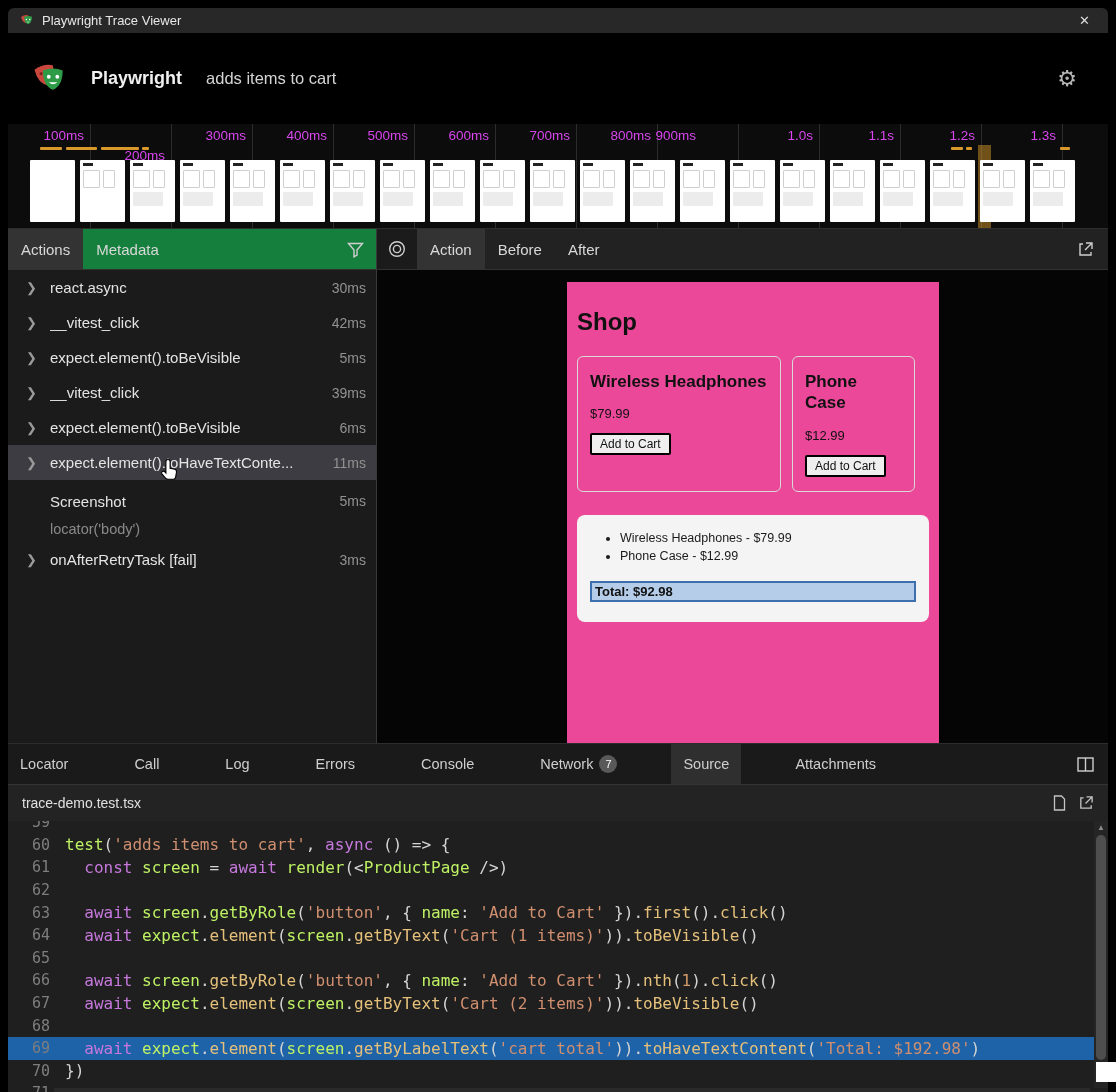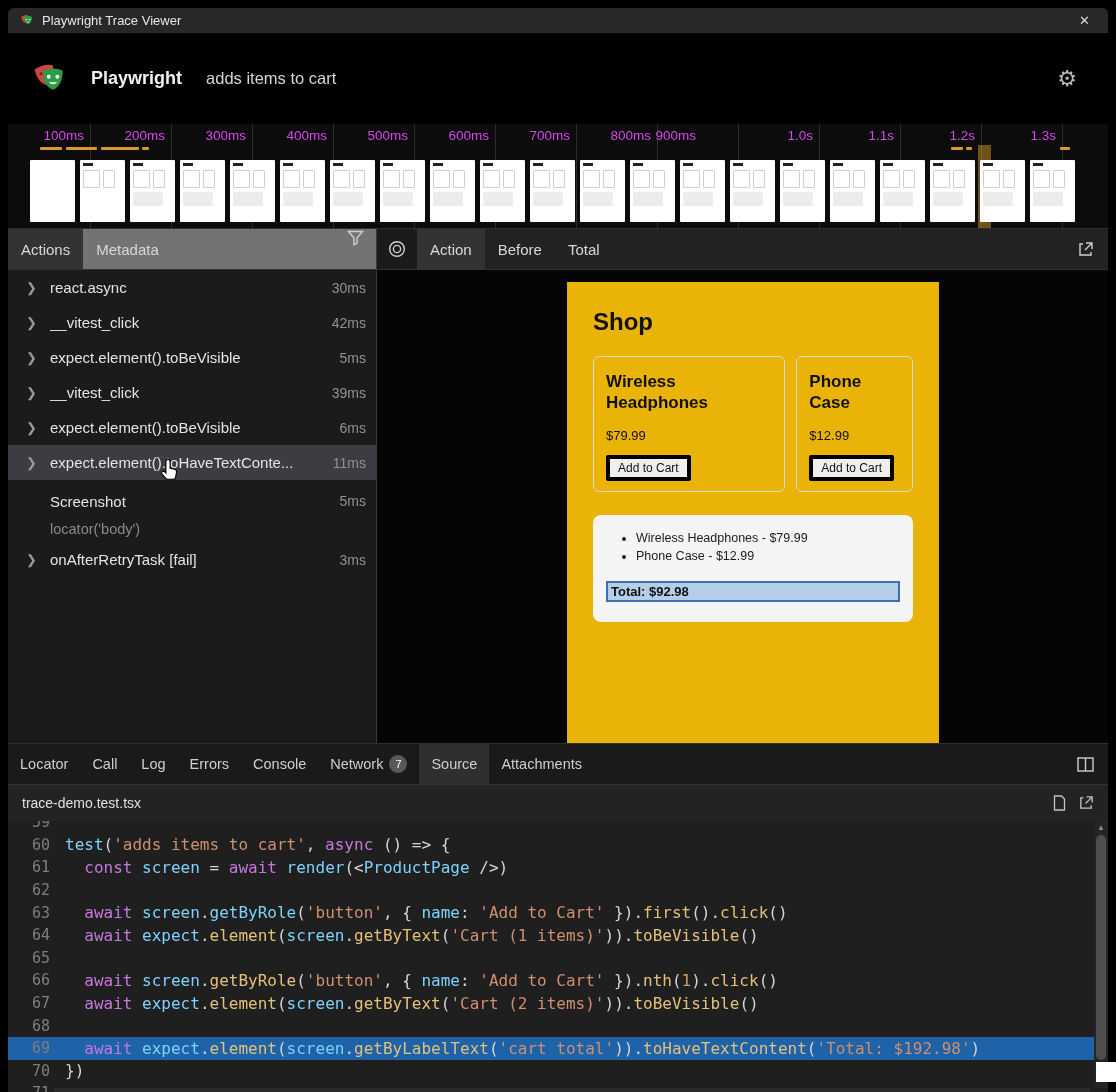--- a/index.html
+++ b/index.html
@@ -29,21 +29,21 @@
   .thumb{position:absolute;top:36px;width:45px;height:62px;background:#fff;border-radius:1px;padding:3px;box-sizing:border-box;}
   .th-title{width:10px;height:3px;background:#222;margin-bottom:4px;}
   .th-cards{display:flex;gap:3px;margin-bottom:4px;}
   .th-card{width:15px;height:16px;border:1px solid #cfcfcf;border-radius:1px;}
   .th-card.small{width:10px;}
   .th-cart{width:30px;height:14px;background:#ececec;border-radius:1px;}
 
   
   .main{height:514px;display:flex;flex:none;border-bottom:1px solid #2d2d2d;}
   .left-panel{width:368px;background:#1b1b1b;border-right:1px solid #3a3a3a;display:flex;flex-direction:column;}
-  .panel-head{height:40px;background:#737373;display:flex;align-items:flex-start;flex:none;border-bottom:1px solid #323232;}
+  .panel-head{height:40px;background:#15803d;display:flex;align-items:center;flex:none;border-bottom:1px solid #323232;}
   .ptab{height:100%;display:flex;align-items:center;padding:0 13px;color:#d8d8d8;font-size:15px;cursor:default;}
   .ptab.sel{background:#333;}
   .funnel{margin-left:auto;margin-right:12px;}
   .action-list{position:relative;flex:1;}
   .action-row{height:35px;display:flex;align-items:center;padding:0 10px 0 18px;color:#e4e4e4;font-size:15px;}
   .action-row.selected{background:#3c3c42;}
   .a-chev{width:24px;color:#9a9a9a;font-size:13px;flex:none;}
   .a-name{white-space:nowrap;overflow:hidden;}
   .a-dur{margin-left:auto;color:#929292;font-size:14px;padding-left:8px;flex:none;}
   .a-sub{height:26px;display:flex;align-items:center;padding-left:42px;color:#8a8a8a;font-size:14.5px;}
@@ -55,51 +55,51 @@
   .target-box{width:40px;height:100%;display:flex;align-items:center;justify-content:center;background:#1b1b1b;}
   .rp-ext{margin-left:auto;margin-right:14px;}
   .rp-content{flex:1;position:relative;}
 
   
   .browser{position:absolute;left:190px;top:12px;width:372px;bottom:0;display:flex;flex-direction:column;}
   .chrome{height:30px;background:#3e4145;border-radius:8px 8px 0 0;display:flex;align-items:center;padding:0 10px;flex:none;}
   .dot{width:10px;height:10px;border-radius:50%;margin-right:5px;}
   .url-pill{flex:1;height:20px;background:#26282b;border-radius:10px;margin:0 8px 0 6px;display:flex;align-items:center;padding:0 8px;overflow:hidden;}
   .url-text{color:#d8d8d8;font-size:12px;white-space:nowrap;overflow:hidden;flex:1;}
-  .page{flex:1;background:#eab308;padding:14px 26px;overflow:hidden;color:#111;}
+  .page{flex:1;background:#ec4899;padding:14px 10px;overflow:hidden;color:#111;}
   .shop-h1{font-size:24px;font-weight:800;margin:12px 0 20px;}
   .cards{display:flex;gap:11px;}
   .card{border:1px solid #d9d9d9;border-radius:6px;padding:14px 12px;box-sizing:border-box;height:136px;}
   .card:first-child{width:204px;}
   .card:last-child{width:123px;}
   .card-title{font-size:17px;font-weight:800;line-height:1.25;}
   .card-price{font-size:13px;margin:14px 0 12px;}
-  .atc-btn{font-size:12px;font-family:"Liberation Sans",sans-serif;background:#efefef;border:4px solid #000000;border-radius:2px;padding:2px 8px;color:#111;}
+  .atc-btn{font-size:12px;font-family:"Liberation Sans",sans-serif;background:#efefef;border:2px solid #000000;border-radius:2px;padding:2px 8px;color:#111;}
   .cart-box{margin-top:23px;background:#f4f4f4;border-radius:8px;padding:14px 13px 20px;}
   .cart-h2{font-size:19px;font-weight:800;margin:8px 0 12px;}
   .cart-list{margin:0 0 16px 0;padding-left:30px;font-size:12.5px;line-height:1.45;color:#1b1b1b;}
   .cart-total{background:#b5cde9;border:2px solid #3e70ad;font-weight:bold;font-size:13px;padding:1px 3px;color:#111;}
 
   
   .bottom{flex:1;display:flex;flex-direction:column;position:relative;background:#1f1f1f;}
-  .btabs{height:40px;background:#1a1a1a;display:flex;align-items:center;flex:none;}
+  .btabs{height:40px;background:#1a1a1a;display:flex;align-items:center;flex:none;gap:42px;}
   .btab{height:100%;display:flex;align-items:center;gap:6px;padding:0 12px;color:#cfcfcf;font-size:14.5px;}
   .btab.sel{background:#2f2f2f;}
   .badge{width:18px;height:18px;border-radius:50%;background:#595959;color:#fff;font-size:11px;display:flex;align-items:center;justify-content:center;}
   .split-icon{margin-left:auto;margin-right:14px;}
   .filebar{height:36px;background:#232323;border-top:1px solid #333;display:flex;align-items:center;padding:0 14px;flex:none;}
   .filename{color:#e0e0e0;font-size:14px;}
   .file-icons{margin-left:auto;display:flex;gap:12px;align-items:center;}
 
   .code-wrap{flex:1;position:relative;overflow:hidden;background:#1f1f1f;}
   .code-scroll{margin-top:-10px;}
   .code-line{display:flex;height:22.6px;align-items:center;white-space:pre;font-family:"DejaVu Sans Mono",monospace;font-size:16px;}
   .code-line.hl{background:#1e62a8;}
   .gutter{width:42px;text-align:right;padding-right:15px;color:#7e7e7e;flex:none;font-size:15px;}
-  .tk-kw{color:#c678dd;} .tk-id{color:#7dd3fc;} .tk-fn{color:#e5c07b;}
+  .tk-kw{color:#c678dd;} .tk-id{color:#bef264;} .tk-fn{color:#e5c07b;}
   .tk-s{color:#d08f6f;} .tk-p{color:#d4d4d4;} .tk-n{color:#d19a66;}
 
   .vscroll{position:absolute;top:0;right:0;width:14px;bottom:17px;background:#252525;}
   .vthumb{position:absolute;left:2px;right:2px;top:14px;bottom:28px;background:#4e4e4e;border-radius:5px;}
   .varrow{position:absolute;left:0;right:0;text-align:center;color:#8c8c8c;font-size:8px;}
   .hscroll{position:absolute;left:46px;right:18px;bottom:0;height:17px;background:#2a2a2a;display:flex;align-items:center;}
   .hthumb{position:absolute;left:28px;right:62px;top:4px;height:9px;background:#9c9c9c;border-radius:5px;}
   .harrow{color:#8c8c8c;font-size:9px;width:16px;text-align:center;}
   .scroll-corner{position:absolute;left:1096px;top:1062px;width:20px;height:20px;background:#fff;}
 </style>
@@ -141,21 +141,21 @@
     <span class="app-name">Playwright</span>
     <span class="test-title">adds items to cart</span>
     <span class="gear">⚙</span>
   </div>
 
   <div class="timeline">
       <div id="tl">
         <div class="tl-grid" style="left: 82px;"></div>
         <div class="tl-label" style="left: 4px;">100ms</div>
         <div class="tl-grid" style="left: 163px;"></div>
-        <div class="tl-label" style="left: 85px;">200ms</div>
+        <div class="tl-label" style="left: 85px; margin-top: 20px;">200ms</div>
         <div class="tl-grid" style="left: 244px;"></div>
         <div class="tl-label" style="left: 166px;">300ms</div>
         <div class="tl-grid" style="left: 325px;"></div>
         <div class="tl-label" style="left: 247px;">400ms</div>
         <div class="tl-grid" style="left: 406px;"></div>
         <div class="tl-label" style="left: 328px;">500ms</div>
         <div class="tl-grid" style="left: 487px;"></div>
         <div class="tl-label" style="left: 409px;">600ms</div>
         <div class="tl-grid" style="left: 568px;"></div>
         <div class="tl-label" style="left: 490px;">700ms</div>
@@ -404,21 +404,21 @@
     <div class="right-panel">
       <div class="rp-head" id="ptabs">
         <div class="target-box">
           <svg width="18" height="18" viewBox="0 0 18 18">
             <circle cx="9" cy="9" r="7.3" fill="none" stroke="#cfcfcf" stroke-width="1.4"></circle>
             <circle cx="9" cy="9" r="3.6" fill="none" stroke="#cfcfcf" stroke-width="1.4"></circle>
           </svg>
         </div>
         <div class="ptab sel">Action</div>
           <div class="ptab">Before</div>
-          <div class="ptab">Total</div>
+          <div class="ptab">After</div>
           <svg class="rp-ext" width="17" height="17" viewBox="0 0 17 17">
           <path d="M6 3 H3 v11 h11 v-3" fill="none" stroke="#cfcfcf" stroke-width="1.4"></path>
           <path d="M9 2 h6 v6 M15 2 L8 9" fill="none" stroke="#cfcfcf" stroke-width="1.4"></path>
         </svg>
       </div>
       <div class="rp-content">
         <div class="browser">
           <div class="page">
             <div class="shop-h1">Shop</div>
             <div class="cards" id="cards">

